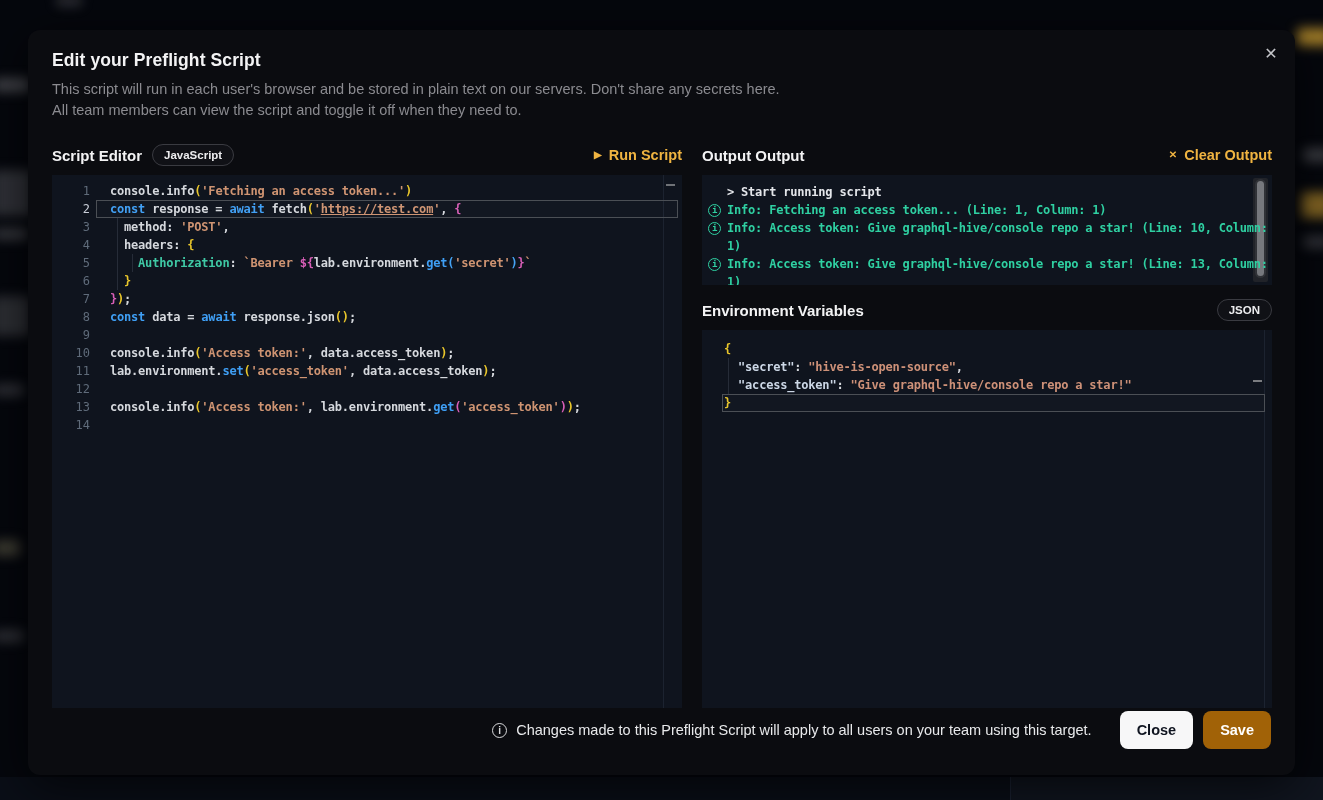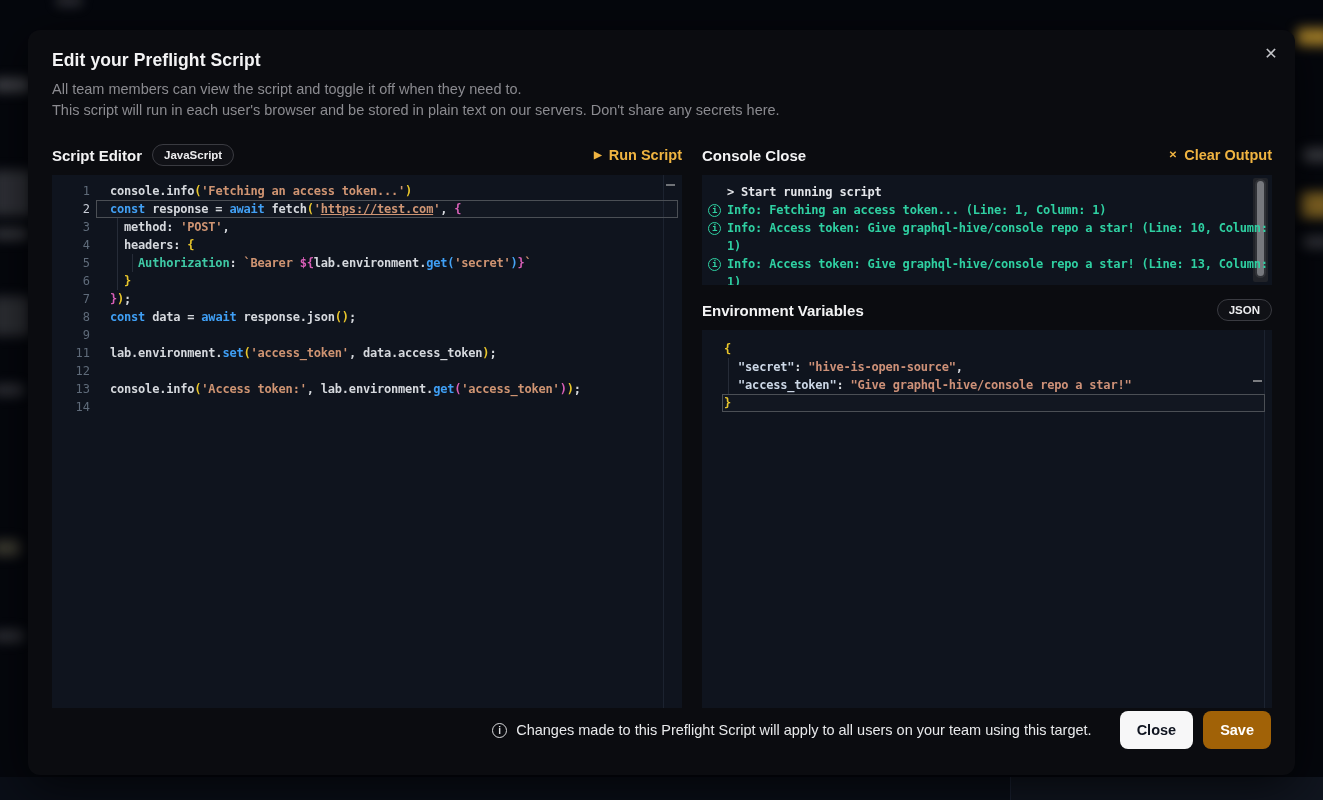--- a/index.html
+++ b/index.html
@@ -128,22 +128,22 @@
 <div class="blob r4"></div>
 <div class="bottom-strip"></div>
 <div class="bottom-strip-right"></div>
 
 <div class="modal">
   <div class="modal-close">✕</div>
 
   <div class="modal-header">
     <div class="modal-title">Edit your Preflight Script</div>
     <div class="modal-desc">
+      <div>This script will run in each user's browser and be stored in plain text on our servers. Don't share any secrets here.</div>
       <div>All team members can view the script and toggle it off when they need to.</div>
-      <div>This script will run in each user's browser and be stored in plain text on our servers. Don't share any secrets here.</div>
     </div>
   </div>
 
   <div class="body">
 
     <div class="col-left">
       <div class="panel-row">
         <span class="panel-title">Script Editor</span>
         <span class="badge">JavaScript</span>
         <span class="spacer"></span>
@@ -159,30 +159,31 @@
         <div class="indent-guide" style="left:80px;top:79px;height:18px;"></div>
       <div class="code-line"><span class="ln">1</span><span class="code-text"><span class="tk-w">console.info</span><span class="tk-y">(</span><span class="tk-s">'Fetching an access token...'</span><span class="tk-y">)</span></span></div>
           <div class="code-line cur"><span class="ln">2</span><span class="code-text"><span class="tk-k">const</span><span class="tk-w"> response = </span><span class="tk-k">await</span><span class="tk-w"> fetch</span><span class="tk-y">(</span><span class="tk-s">'</span><span class="tk-su">https://test.com</span><span class="tk-s">'</span><span class="tk-w">, </span><span class="tk-p">{</span></span></div>
           <div class="code-line"><span class="ln">3</span><span class="code-text"><span class="tk-w">  method: </span><span class="tk-s">'POST'</span><span class="tk-w">,</span></span></div>
           <div class="code-line"><span class="ln">4</span><span class="code-text"><span class="tk-w">  headers: </span><span class="tk-y">{</span></span></div>
           <div class="code-line"><span class="ln">5</span><span class="code-text"><span class="tk-t">    Authorization</span><span class="tk-w">: </span><span class="tk-s">`</span><span class="tk-s">Bearer </span><span class="tk-p">${</span><span class="tk-w">lab.environment.</span><span class="tk-k">get</span><span class="tk-b">(</span><span class="tk-s">'secret'</span><span class="tk-b">)</span><span class="tk-p">}</span><span class="tk-s">`</span></span></div>
           <div class="code-line"><span class="ln">6</span><span class="code-text"><span class="tk-y">  }</span></span></div>
           <div class="code-line"><span class="ln">7</span><span class="code-text"><span class="tk-p">}</span><span class="tk-y">)</span><span class="tk-w">;</span></span></div>
           <div class="code-line"><span class="ln">8</span><span class="code-text"><span class="tk-k">const</span><span class="tk-w"> data = </span><span class="tk-k">await</span><span class="tk-w"> response.json</span><span class="tk-y">(</span><span class="tk-y">)</span><span class="tk-w">;</span></span></div>
           <div class="code-line"><span class="ln">9</span><span class="code-text"></span></div>
+          <div class="code-line"><span class="ln">10</span><span class="code-text"><span class="tk-w">console.info</span><span class="tk-y">(</span><span class="tk-s">'Access token:'</span><span class="tk-w">, data.access_token</span><span class="tk-y">)</span><span class="tk-w">;</span></span></div>
           <div class="code-line"><span class="ln">11</span><span class="code-text"><span class="tk-w">lab.environment.</span><span class="tk-k">set</span><span class="tk-y">(</span><span class="tk-s">'access_token'</span><span class="tk-w">, data.access_token</span><span class="tk-y">)</span><span class="tk-w">;</span></span></div>
           <div class="code-line"><span class="ln">12</span><span class="code-text"></span></div>
           <div class="code-line"><span class="ln">13</span><span class="code-text"><span class="tk-w">console.info</span><span class="tk-y">(</span><span class="tk-s">'Access token:'</span><span class="tk-w">, lab.environment.</span><span class="tk-k">get</span><span class="tk-p">(</span><span class="tk-s">'access_token'</span><span class="tk-p">)</span><span class="tk-y">)</span><span class="tk-w">;</span></span></div>
           <div class="code-line"><span class="ln">14</span><span class="code-text"></span></div>
         </div>
     </div>
 
     <div class="col-right">
       <div class="panel-row">
-        <span class="panel-title">Console Close</span>
+        <span class="panel-title">Output Output</span>
         <span class="spacer"></span>
         <span class="accent-btn">
           <span class="glyph">✕</span>
           <span>Clear Output</span>
         </span>
       </div>
       <div class="console-box">
         <div class="c-scroll">
           <div class="c-thumb"></div>
         </div>

